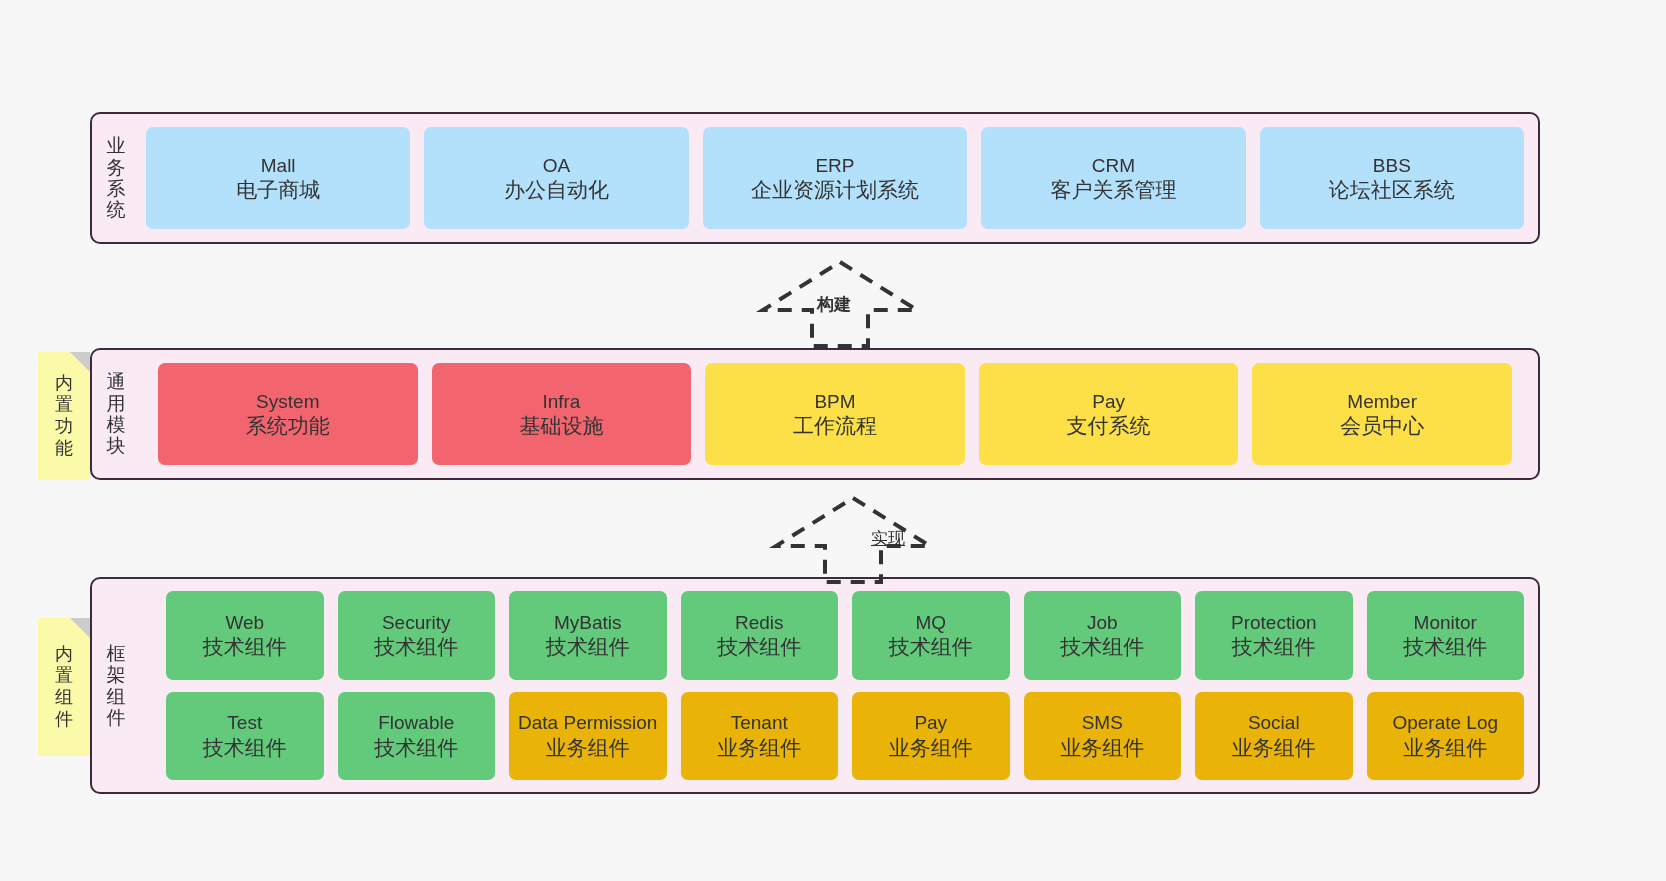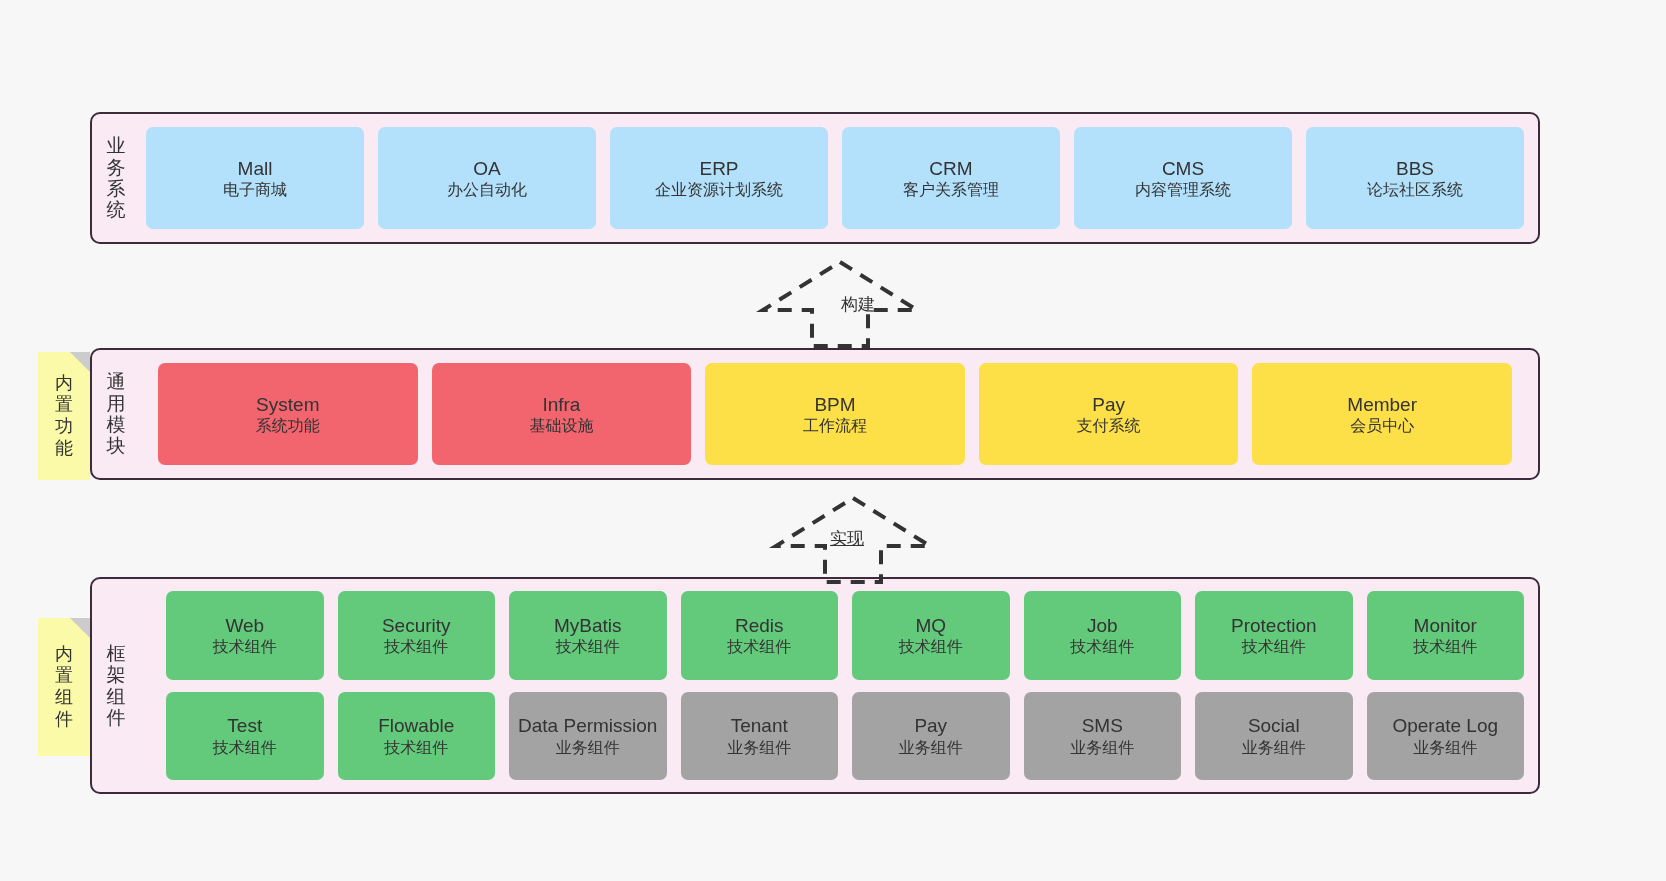--- a/index.html
+++ b/index.html
@@ -76,27 +76,27 @@
     flex-direction: column;
     align-items: center;
     justify-content: center;
     text-align: center;
     line-height: 1.22;
     color: #333333;
     box-sizing: border-box;
     padding: 2px 6px;
   }
   .box .name { font-size: 19px; }
-  .box .sub  { font-size: 16px; }
+  .box .sub  { font-size: 21px; }
 
   .c-blue        { background: #b3e0fb; }
   .c-red-strong  { background: #f2646e; }
   .c-red-light   { background: #fde047; }
   .c-green-strong{ background: #63c97b; }
-  .c-green-light { background: #a3a3a3; align-items: center; }
+  .c-green-light { background: #eab308; align-items: center; }
 
   
   #panel-business .panel-body { padding: 0 14px 0 10px; }
   #panel-business .row { margin: 13px 0; justify-content: flex-end; }
   #panel-common   .row { margin: 13px 12px; }
   #panel-framework .panel-body { gap: 12px; padding: 12px 14px 12px 10px; }
 
   
   .note {
     position: absolute;
@@ -131,22 +131,22 @@
   #arrow-implement { left: 768px; top: 494px; width: 170px; height: 90px; }
 
   .arrow-label {
     position: absolute;
     font-size: 17px;
     color: #333333;
     white-space: nowrap;
     z-index: 4;
     user-select: none;
   }
-  #label-build     { left: 841px; top: 293px; }
-  #label-implement { left: 830px; top: 527px; text-decoration: underline; }
+  #label-build     { left: 817px; top: 293px; font-weight: bold; }
+  #label-implement { left: 871px; top: 527px; text-decoration: underline; }
 </style>
 </head>
 <body>
 
 <div id="canvas">
 
   <div class="layer-panel" id="panel-business">
     <div class="panel-title">
       <span>业</span>
       <span>务</span>
@@ -165,24 +165,20 @@
         </div>
         <div class="box c-blue">
           <div class="name">ERP</div>
           <div class="sub">企业资源计划系统</div>
         </div>
         <div class="box c-blue">
           <div class="name">CRM</div>
           <div class="sub">客户关系管理</div>
         </div>
         <div class="box c-blue">
-          <div class="name">CMS</div>
-          <div class="sub">内容管理系统</div>
-        </div>
-        <div class="box c-blue">
           <div class="name">BBS</div>
           <div class="sub">论坛社区系统</div>
         </div>
       </div>
     </div>
   </div>
 
   <svg class="arrow" id="arrow-build" viewBox="0 0 170 90">
     <path d="M 85 4 L 162 52 L 113 52 L 113 88 L 57 88 L 57 52 L 8 52 Z" fill="none" stroke="#333333" stroke-width="4" stroke-dasharray="14,10" stroke-linejoin="miter"></path>
   </svg>

